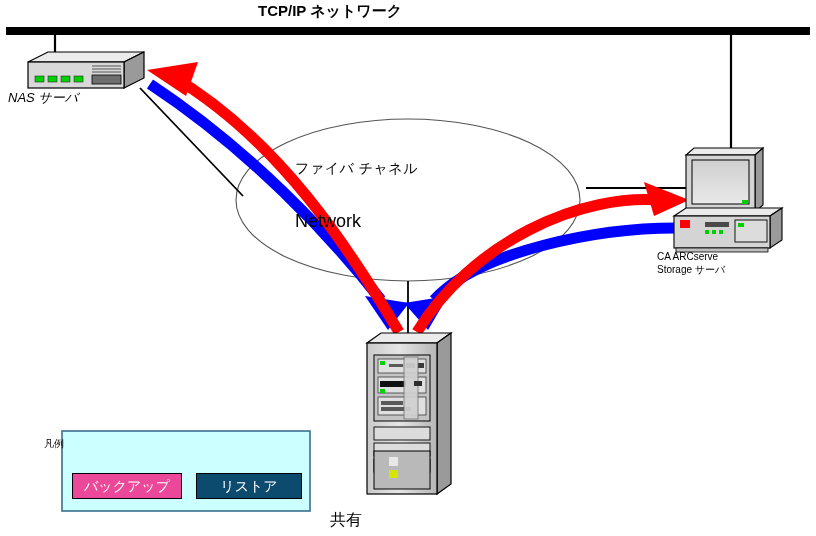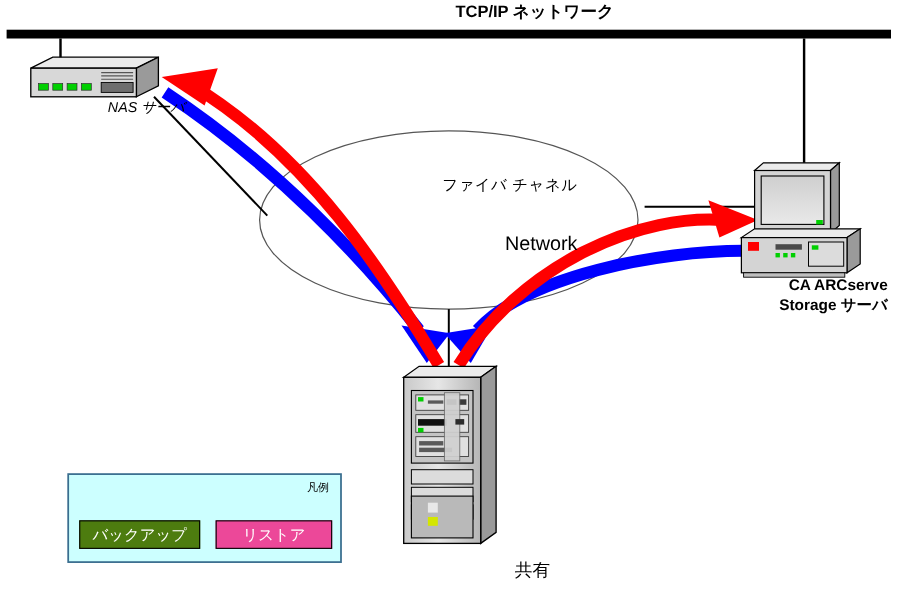--- a/index.html
+++ b/index.html
@@ -1,30 +1,30 @@
 <!DOCTYPE html>
 <html><head>
 <meta charset="utf-8">
 <style>
   html,body{margin:0;padding:0;background:#ffffff;}
   body{width:816px;height:536px;position:relative;overflow:hidden;
        font-family:"Liberation Sans","DejaVu Sans",sans-serif;color:#000;}
   #canvas{position:absolute;left:0;top:0;width:816px;height:536px;}
-  .lbl{position:absolute;text-align:right;line-height:1.25;white-space:nowrap;}
+  .lbl{position:absolute;text-align:left;line-height:1.25;white-space:nowrap;}
   #title{left:258px;top:2px;width:300px;font-size:15px;font-weight:bold;}
   #nas-label{left:8px;top:90px;width:160px;font-size:13px;font-style:italic;}
-  #arc-label{left:657px;top:251px;width:150px;font-size:14px;font-weight:bold;}
+  #arc-label{left:657px;top:251px;width:150px;font-size:10px;}
   #tape-label{left:330px;top:510px;width:170px;font-size:16px;}
   #cloud-sub{left:295px;top:160px;width:230px;font-size:14px;letter-spacing:.5px;}
   #cloud-main{left:295px;top:182px;width:230px;font-size:18px;line-height:1.45;}
   #legend-title{left:44px;top:438px;width:255px;font-size:10px;}
   .swatch{position:absolute;border:1px solid #000;font-size:14px;color:#fff;
           text-align:center;line-height:24px;height:24px;}
-  #sw-backup{left:72px;top:473px;width:108px;background:#4d7c0f;}
-  #sw-restore{left:196px;top:473px;width:104px;background:#ec4899;}
+  #sw-backup{left:72px;top:473px;width:108px;background:#ec4899;}
+  #sw-restore{left:196px;top:473px;width:104px;background:#0c4a6e;}
 </style>
 </head>
 <body>
 
 <svg id="canvas" viewBox="0 0 816 536">
   <defs>
     <linearGradient id="gfaceV" x1="0" y1="0" x2="1" y2="0">
       <stop offset="0" stop-color="#c9c9c9"></stop>
         <stop offset="0.45" stop-color="#e6e6e6"></stop>
       <stop offset="1" stop-color="#b5b5b5"></stop>

